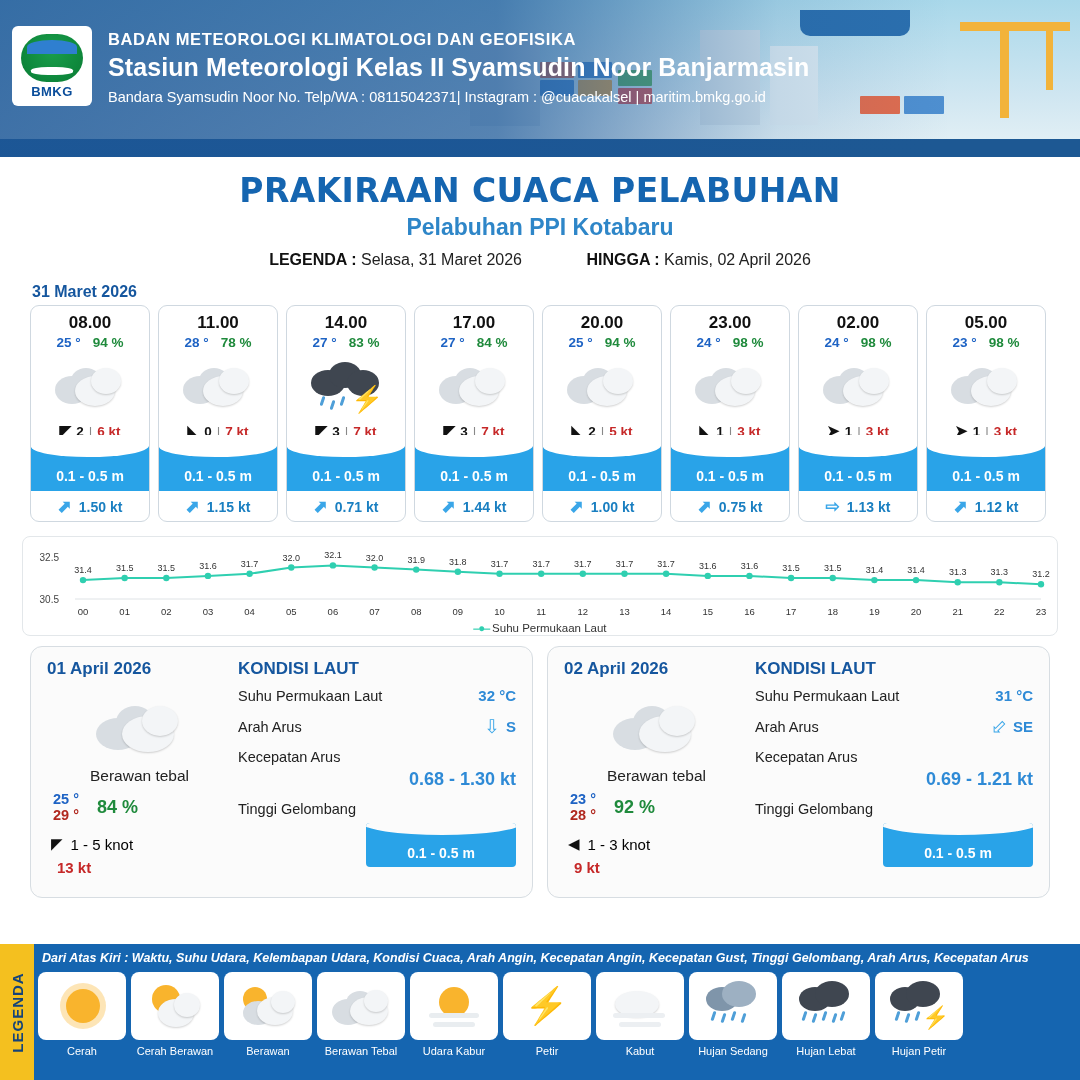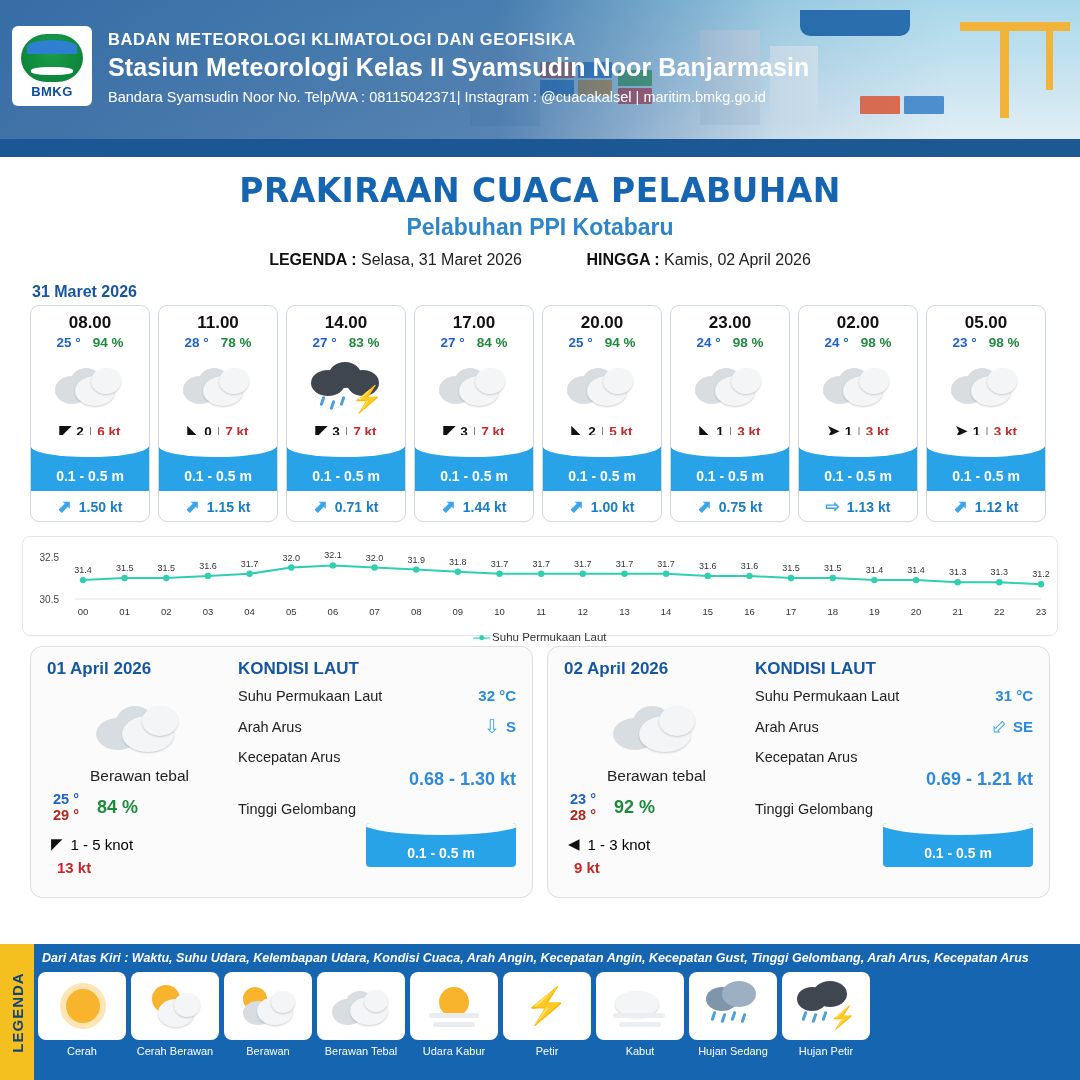--- a/index.html
+++ b/index.html
@@ -119,21 +119,21 @@
   }
   .arrow-ic { color:#3aa6e8; font-size:17px; line-height:1; }
 
   
   .chart-box {
     margin:14px 22px 0; background:#fff; border:1px solid #e3e7ea; border-radius:8px;
     padding:6px 8px 2px; position:relative; height:100px;
   }
   .chart-svg { display:block; }
   .chart-legend {
-    text-align:center; font-size:11.5px; color:#333; margin-top:10px;
+    text-align:center; font-size:11.5px; color:#333; margin-top:1px;
   }
   .legend-dash { color:#2fcfb0; font-weight:bold; letter-spacing:-1px; }
 
   
   .daily-wrap { display:flex; gap:14px; padding:10px 30px 0; }
   .daily {
     flex:1; background:#fbfbfb; border:1px solid #d7dde2; border-radius:12px;
     padding:12px 16px 14px; display:flex; position:relative; height:252px;
   }
   .daily-left { width:185px; }
@@ -775,20 +775,34 @@
           <div style="position:absolute;left:20px;top:2px;width:34px;height:26px;background:#9db0c2;border-radius:50%;"></div>
           <div class="rain" style="left:10px;top:32px;"></div>
           <div class="rain" style="left:20px;top:34px;"></div>
           <div class="rain" style="left:30px;top:32px;"></div>
           <div class="rain" style="left:40px;top:34px;"></div>
         </div>
       </div>
       <div class="leg-label">Hujan Sedang</div>
     </div>
 
+    <div class="leg-item">
+      <div class="leg-card">
+        <div class="ic" style="width:62px;height:54px;">
+          <div class="cloud-dark" style="left:4px;top:8px;width:32px;height:24px;"></div>
+          <div class="cloud-dark" style="left:20px;top:2px;width:34px;height:26px;"></div>
+          <div class="rain" style="left:8px;top:32px;"></div>
+          <div class="rain" style="left:18px;top:34px;"></div>
+          <div class="rain" style="left:28px;top:32px;"></div>
+          <div class="rain" style="left:38px;top:34px;"></div>
+          <div class="rain" style="left:46px;top:32px;"></div>
+        </div>
+      </div>
+      <div class="leg-label">Hujan Lebat</div>
+    </div>
 
     <div class="leg-item">
       <div class="leg-card">
         <div class="ic" style="width:62px;height:54px;">
           <div class="cloud-dark" style="left:2px;top:8px;width:30px;height:24px;"></div>
           <div class="cloud-dark" style="left:18px;top:2px;width:34px;height:26px;"></div>
           <div class="rain" style="left:8px;top:32px;"></div>
           <div class="rain" style="left:18px;top:34px;"></div>
           <div class="rain" style="left:28px;top:32px;"></div>
           <span style="position:absolute;left:34px;top:26px;font-size:22px;color:#f7c325;">⚡</span>

